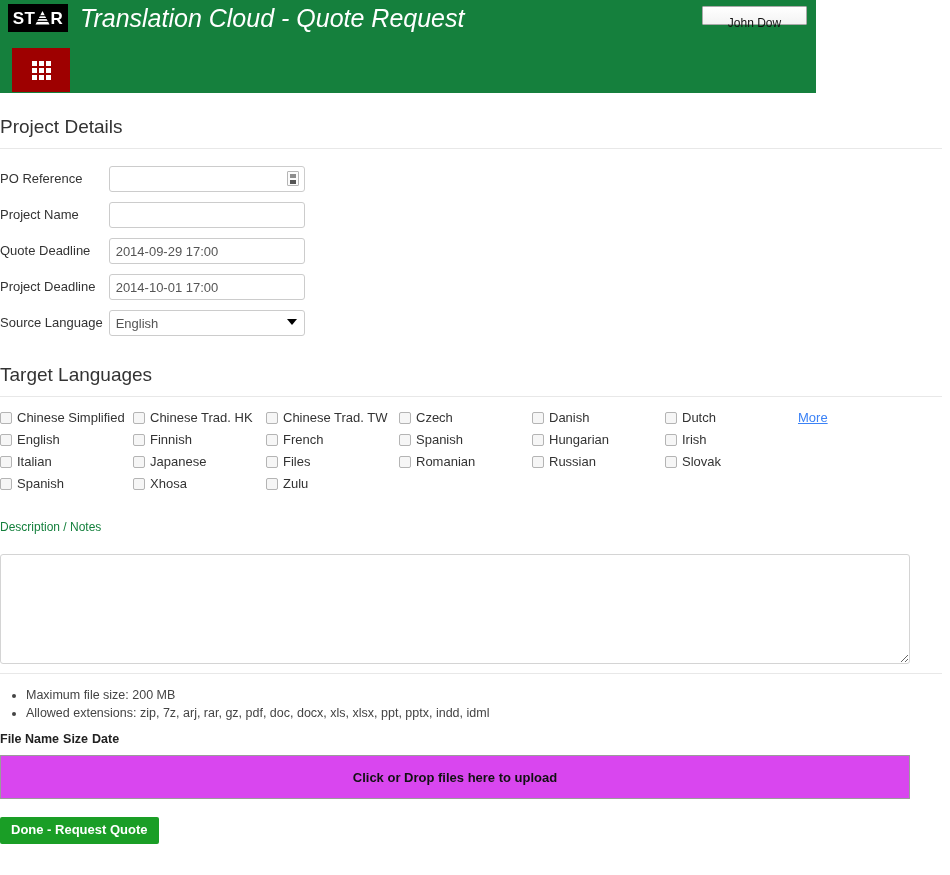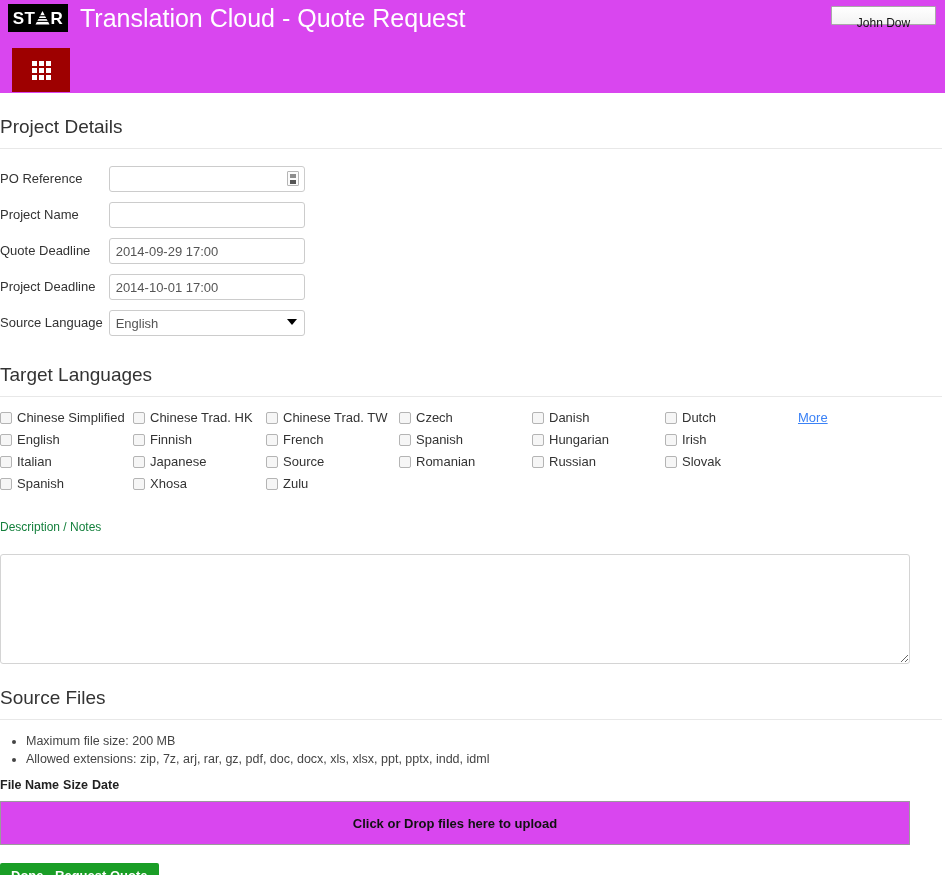--- a/index.html
+++ b/index.html
@@ -9,23 +9,23 @@
     width: 950px; height: 875px;
     background: #ffffff;
     font-family: "Liberation Sans", sans-serif;
     color: #333333;
     overflow: hidden;
   }
 
   
   .app-header {
     position: relative;
-    width: 945px;
+    width: 816px;
     height: 93px;
-    background: #d946ef;
+    background: #15803d;
   }
   .brand-row {
     position: absolute;
     left: 8px; top: 4px;
     display: flex;
     align-items: center;
   }
   .logo-box {
     width: 60px; height: 28px;
     background: #000000;
@@ -53,20 +53,21 @@
     overflow: hidden;
   }
   .logo-pyramid svg { display: block; }
   .app-title {
     color: #ffffff;
     font-size: 25px;
     font-weight: 400;
     margin-left: 12px;
     line-height: 28px;
     white-space: nowrap;
+    font-style: italic;
   }
   .user-button {
     position: absolute;
     right: 9px; top: 6px;
     width: 105px;
     height: 19px;
     background: linear-gradient(to bottom, #ffffff 0%, #f3f3f3 100%);
     border: 1px solid #a9a9a9;
     border-radius: 1px;
     color: #111111;
@@ -447,21 +448,21 @@
       <label class="lang-cell">
         <input type="checkbox" style="">
         <span>Italian</span>
       </label>
       <label class="lang-cell">
         <input type="checkbox" style="">
         <span>Japanese</span>
       </label>
       <label class="lang-cell">
         <input type="checkbox" style="">
-        <span>Source</span>
+        <span>Files</span>
       </label>
       <label class="lang-cell">
         <input type="checkbox" style="">
         <span>Romanian</span>
       </label>
       <label class="lang-cell">
         <input type="checkbox" style="">
         <span>Russian</span>
       </label>
       <label class="lang-cell">
@@ -484,21 +485,20 @@
         <span>Zulu</span>
       </label>
     </div>
   </div>
 
   
   <label class="desc-label">Description / Notes</label>
   <textarea class="desc-area" placeholder="" style=""></textarea>
 
   
-  <h2 class="section-title">Source Files</h2>
   <hr class="rule">
 
   <ul class="file-rules">
     <li>Maximum file size: 200 MB</li>
     <li>Allowed extensions: zip, 7z, arj, rar, gz, pdf, doc, docx, xls, xlsx, ppt, pptx, indd, idml</li>
   </ul>
 
   <div class="file-table-head">
     <span>File Name</span>
     <span>Size</span>

